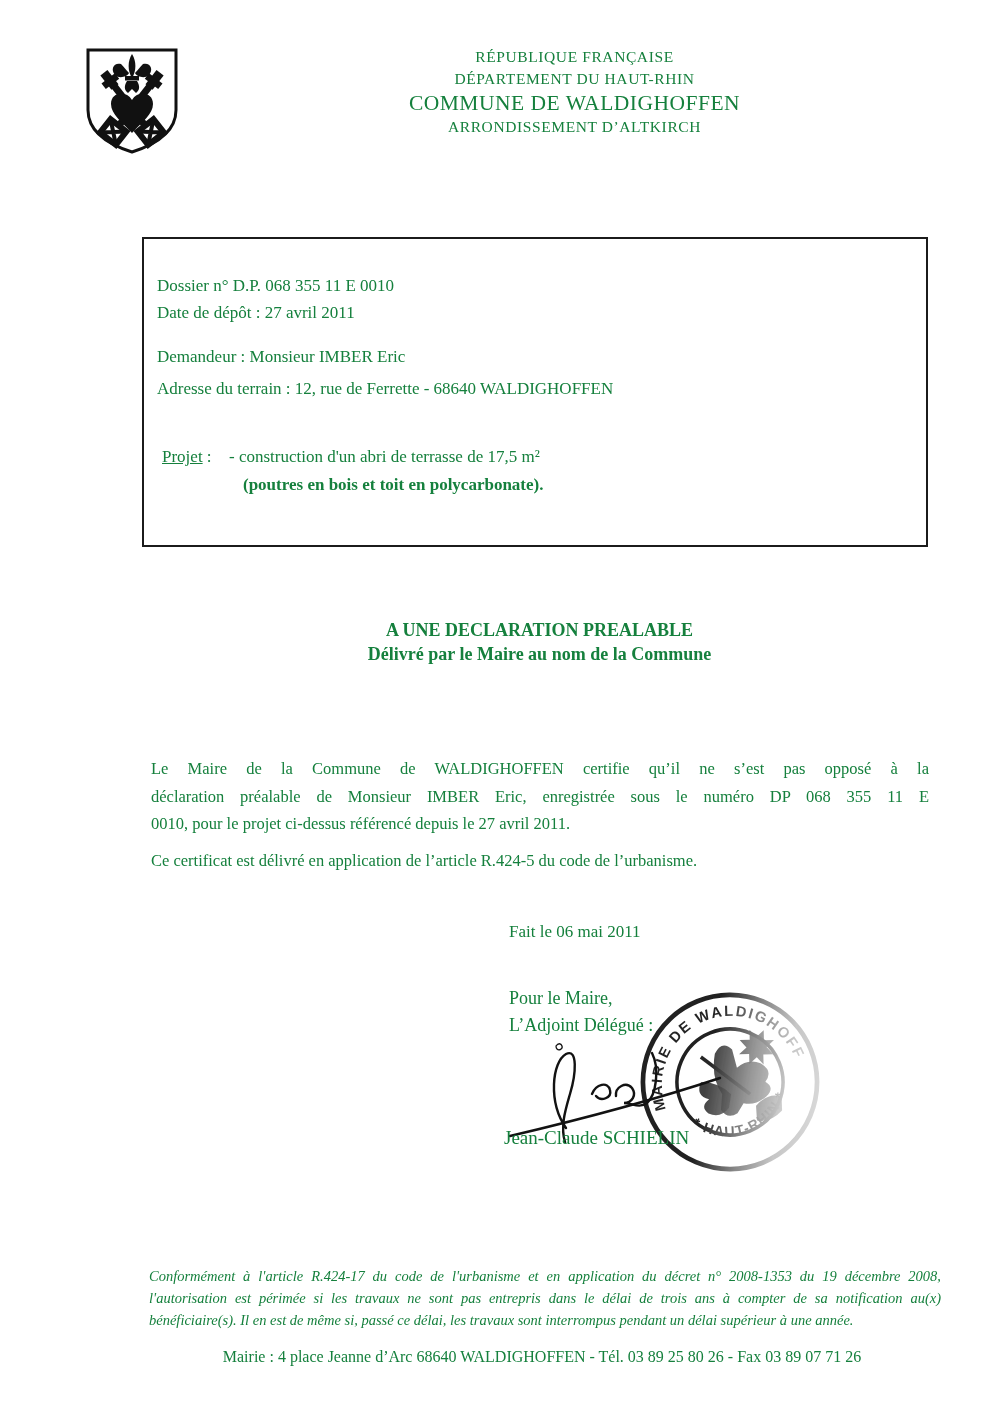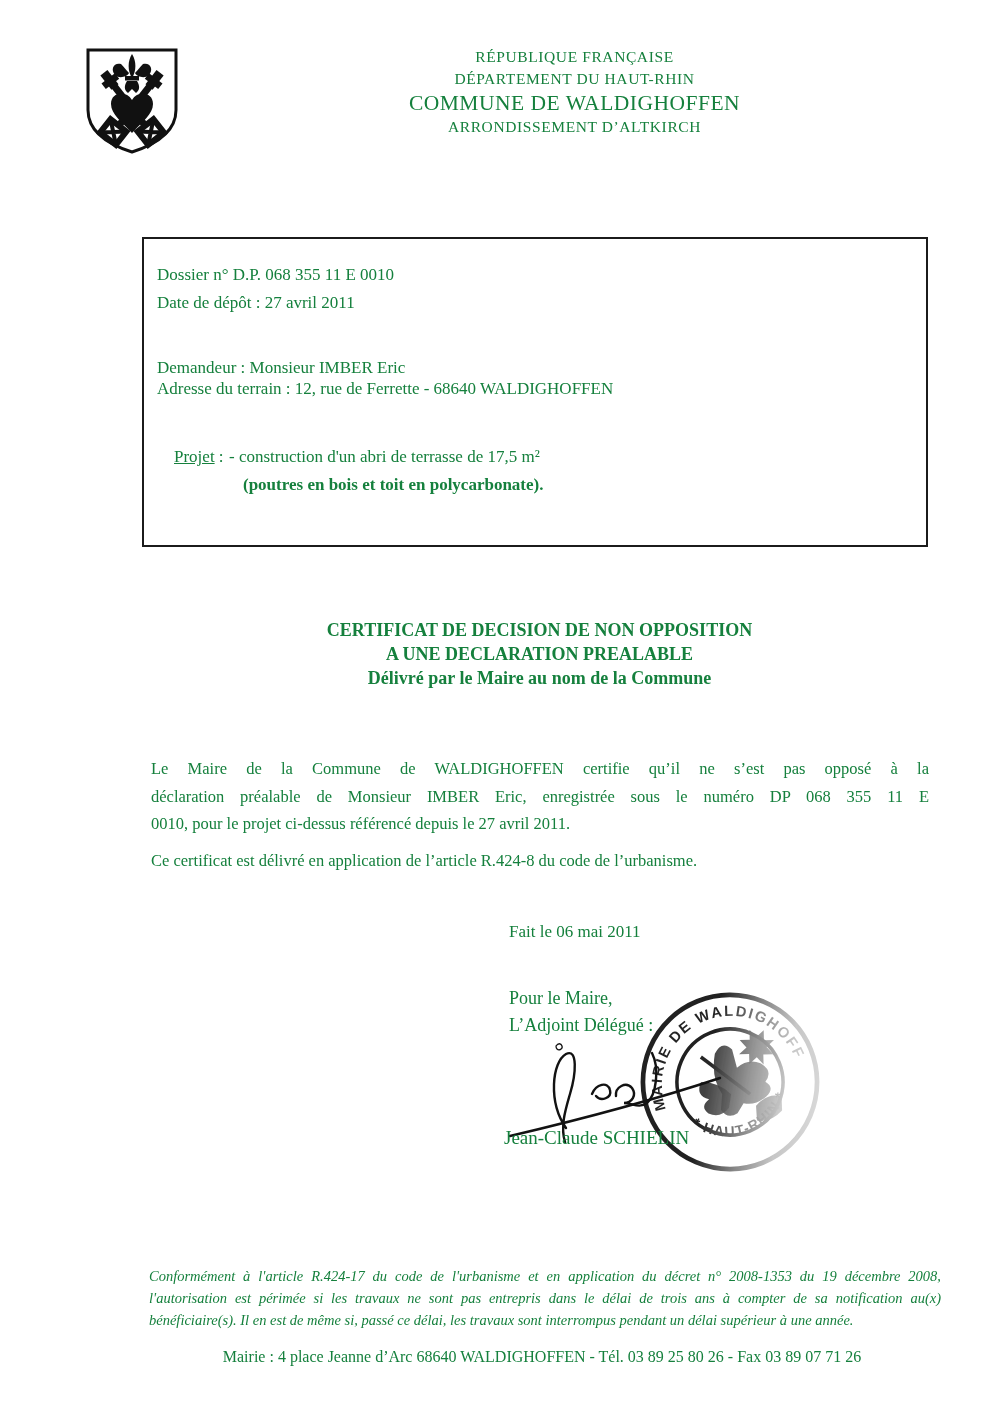--- a/index.html
+++ b/index.html
@@ -20,22 +20,22 @@
   .hdr-line1, .hdr-line2, .hdr-line4 { font-size: 15.5px; letter-spacing: 0.6px; line-height: 22px; }
   .hdr-line3 { font-size: 21.5px; letter-spacing: 0.5px; line-height: 26px; }
   .crest { left: 42px; top: 46px; }
 
   
   .dossier-box {
     left: 100px; top: 237px; width: 786px; height: 310px;
     border: 2px solid #1b1b1b; box-sizing: border-box;
   }
   .dossier-box .row { position: absolute; left: 13px; font-size: 17px; white-space: nowrap; }
-  .r1 { top: 26px; } .r2 { top: 54px; text-align: center; } .r3 { top: 119px; } .r4 { top: 140px; }
-  .projet-label { position: absolute; left: 30px; top: 208px; font-size: 17px; }
+  .r1 { top: 37px; } .r2 { top: 64px; text-align: center; } .r3 { top: 108px; } .r4 { top: 140px; }
+  .projet-label { position: absolute; left: 18px; top: 208px; font-size: 17px; }
   .projet-label .u { text-decoration: underline; }
   .projet-l1 { position: absolute; left: 85px; top: 208px; font-size: 17px; white-space: nowrap; text-align: center; }
   .projet-l2 { position: absolute; left: 99px; top: 236px; font-size: 17px; white-space: nowrap; font-weight: bold; }
 
   
   .title-block { left: 100px; top: 618px; width: 795px; text-align: center; font-weight: bold; }
   .title-block .t { font-size: 18px; line-height: 24px; }
 
   
   .para1 { left: 109px; top: 755px; width: 778px; font-size: 16.5px; }
@@ -113,31 +113,30 @@
     <div class="row r1">Dossier n° D.P. 068 355 11 E 0010</div>
     <div class="row r2">Date de dépôt : 27 avril 2011</div>
     <div class="row r3">Demandeur : Monsieur IMBER Eric</div>
     <div class="row r4">Adresse du terrain : 12, rue de Ferrette - 68640 WALDIGHOFFEN</div>
     <div class="projet-label"><span class="u">Projet</span><span> :</span></div>
     <div class="projet-l1">- construction d'un abri de terrasse de 17,5 m²</div>
     <div class="projet-l2">(poutres en bois et toit en polycarbonate).</div>
   </div>
 
   <div class="abs title-block">
-    <div class="t">CERTIFICAT DE DECISION DE NON OPPOSITION</div>
     <div class="t">A UNE DECLARATION PREALABLE</div>
     <div class="t">Délivré par le Maire au nom de la Commune</div>
   </div>
 
   <div class="abs para1">
     <div class="ln stretch">Le Maire de la Commune de WALDIGHOFFEN certifie qu’il ne s’est pas opposé à la</div>
     <div class="ln stretch">déclaration préalable de Monsieur IMBER Eric, enregistrée sous le numéro DP 068 355 11 E</div>
     <div class="ln">0010, pour le projet ci-dessus référencé depuis le 27 avril 2011.</div>
   </div>
-  <div class="abs para2">Ce certificat est délivré en application de l’article R.424-8 du code de l’urbanisme.</div>
+  <div class="abs para2">Ce certificat est délivré en application de l’article R.424-5 du code de l’urbanisme.</div>
 
   <div class="abs fait-line">Fait le 06 mai 2011</div>
 
   <div class="abs pour-le-maire">Pour le Maire,</div>
   <div class="abs adjoint">L’Adjoint Délégué :</div>
 
   <svg class="abs signature" width="230" height="120" viewBox="0 0 230 120">
     <g fill="none" stroke="#121212" stroke-width="2.4" stroke-linecap="round">
       <path d="M6,108 C70,93 150,72 216,50"></path>
       <path d="M62,100 C44,74 48,34 62,26 C74,20 72,46 66,66 C62,80 56,98 61,114"></path>

